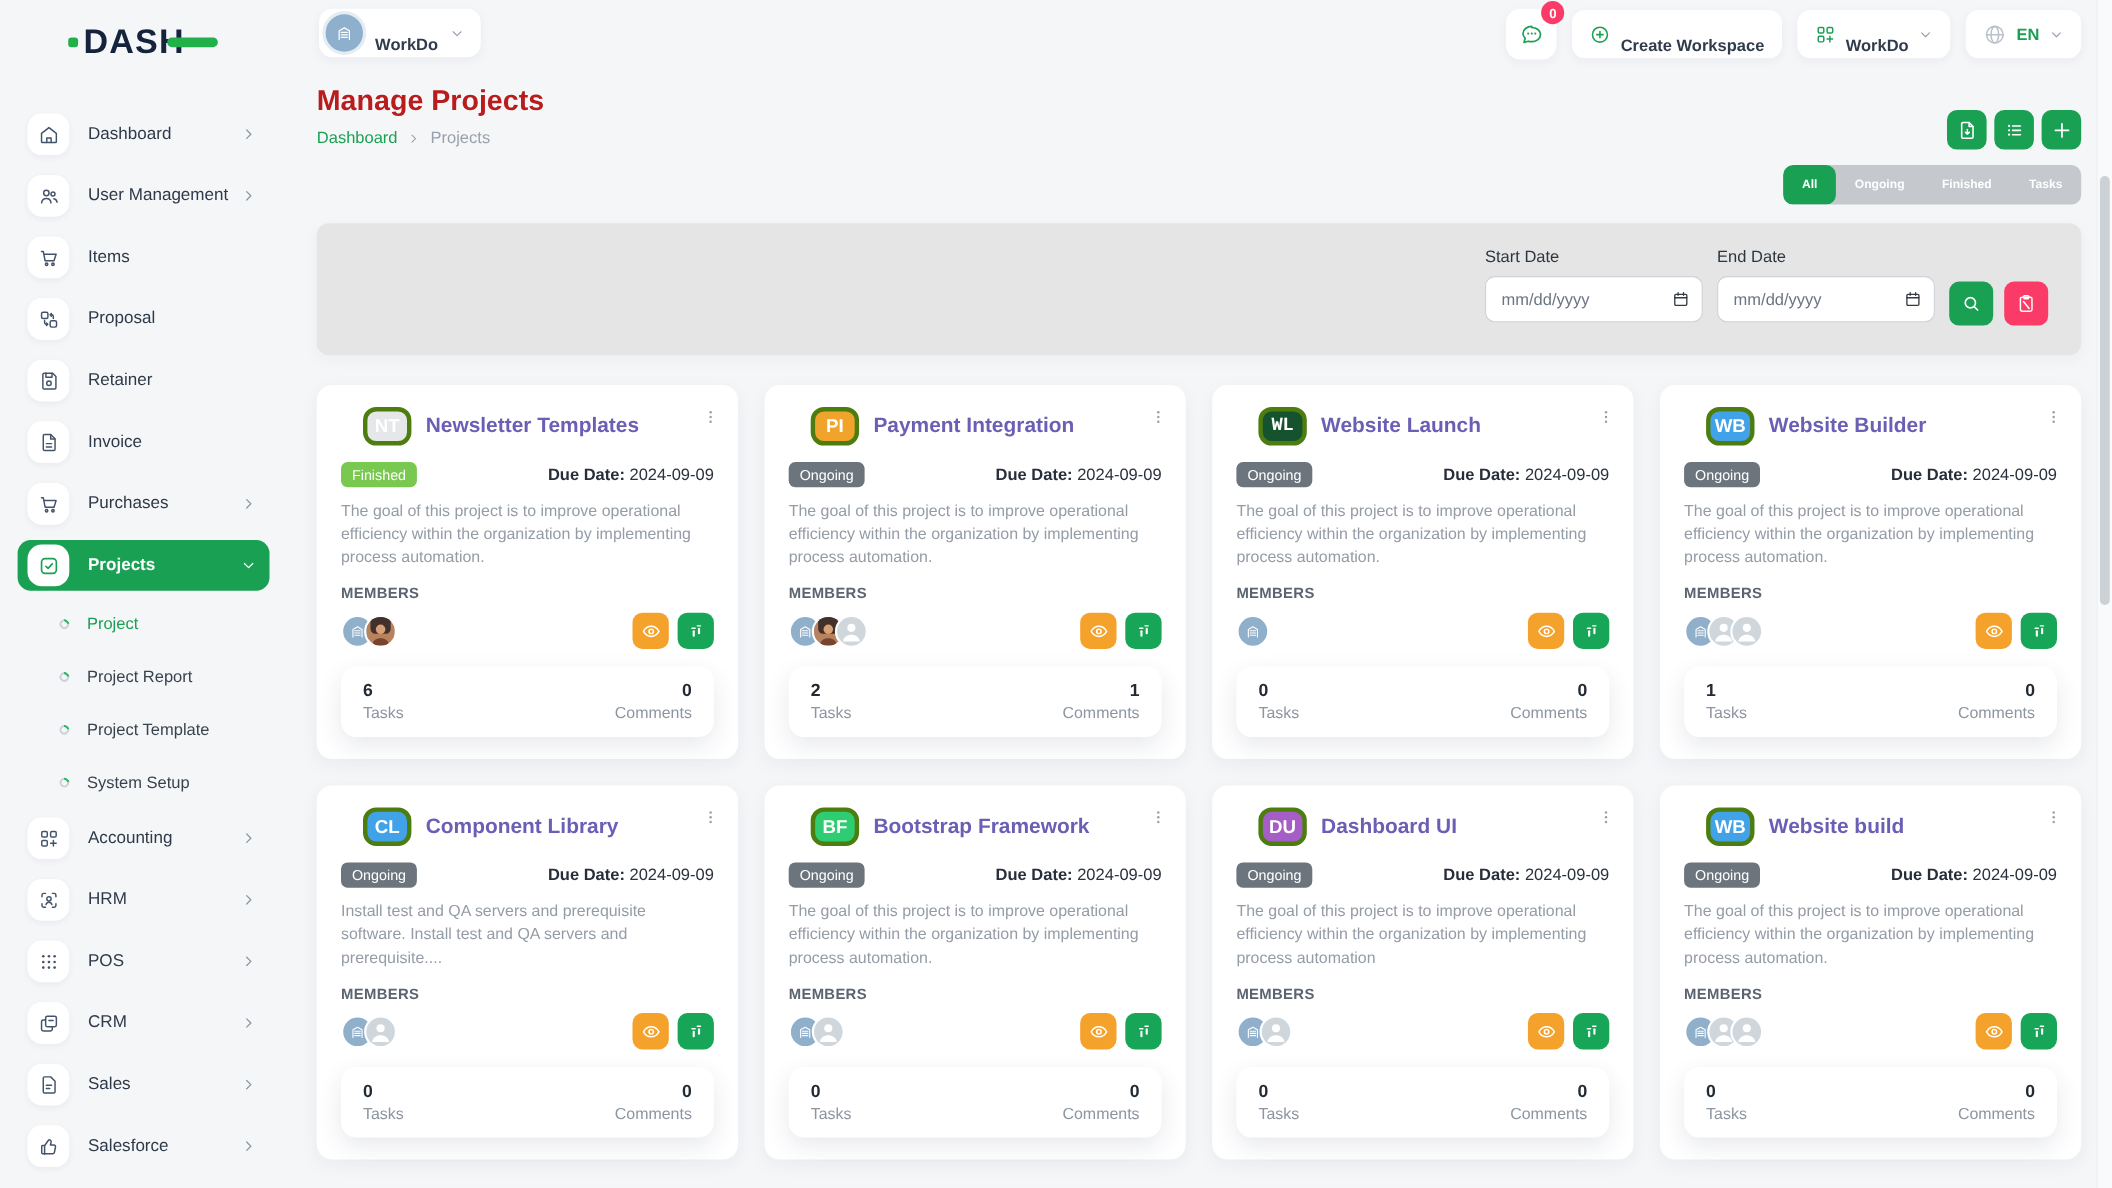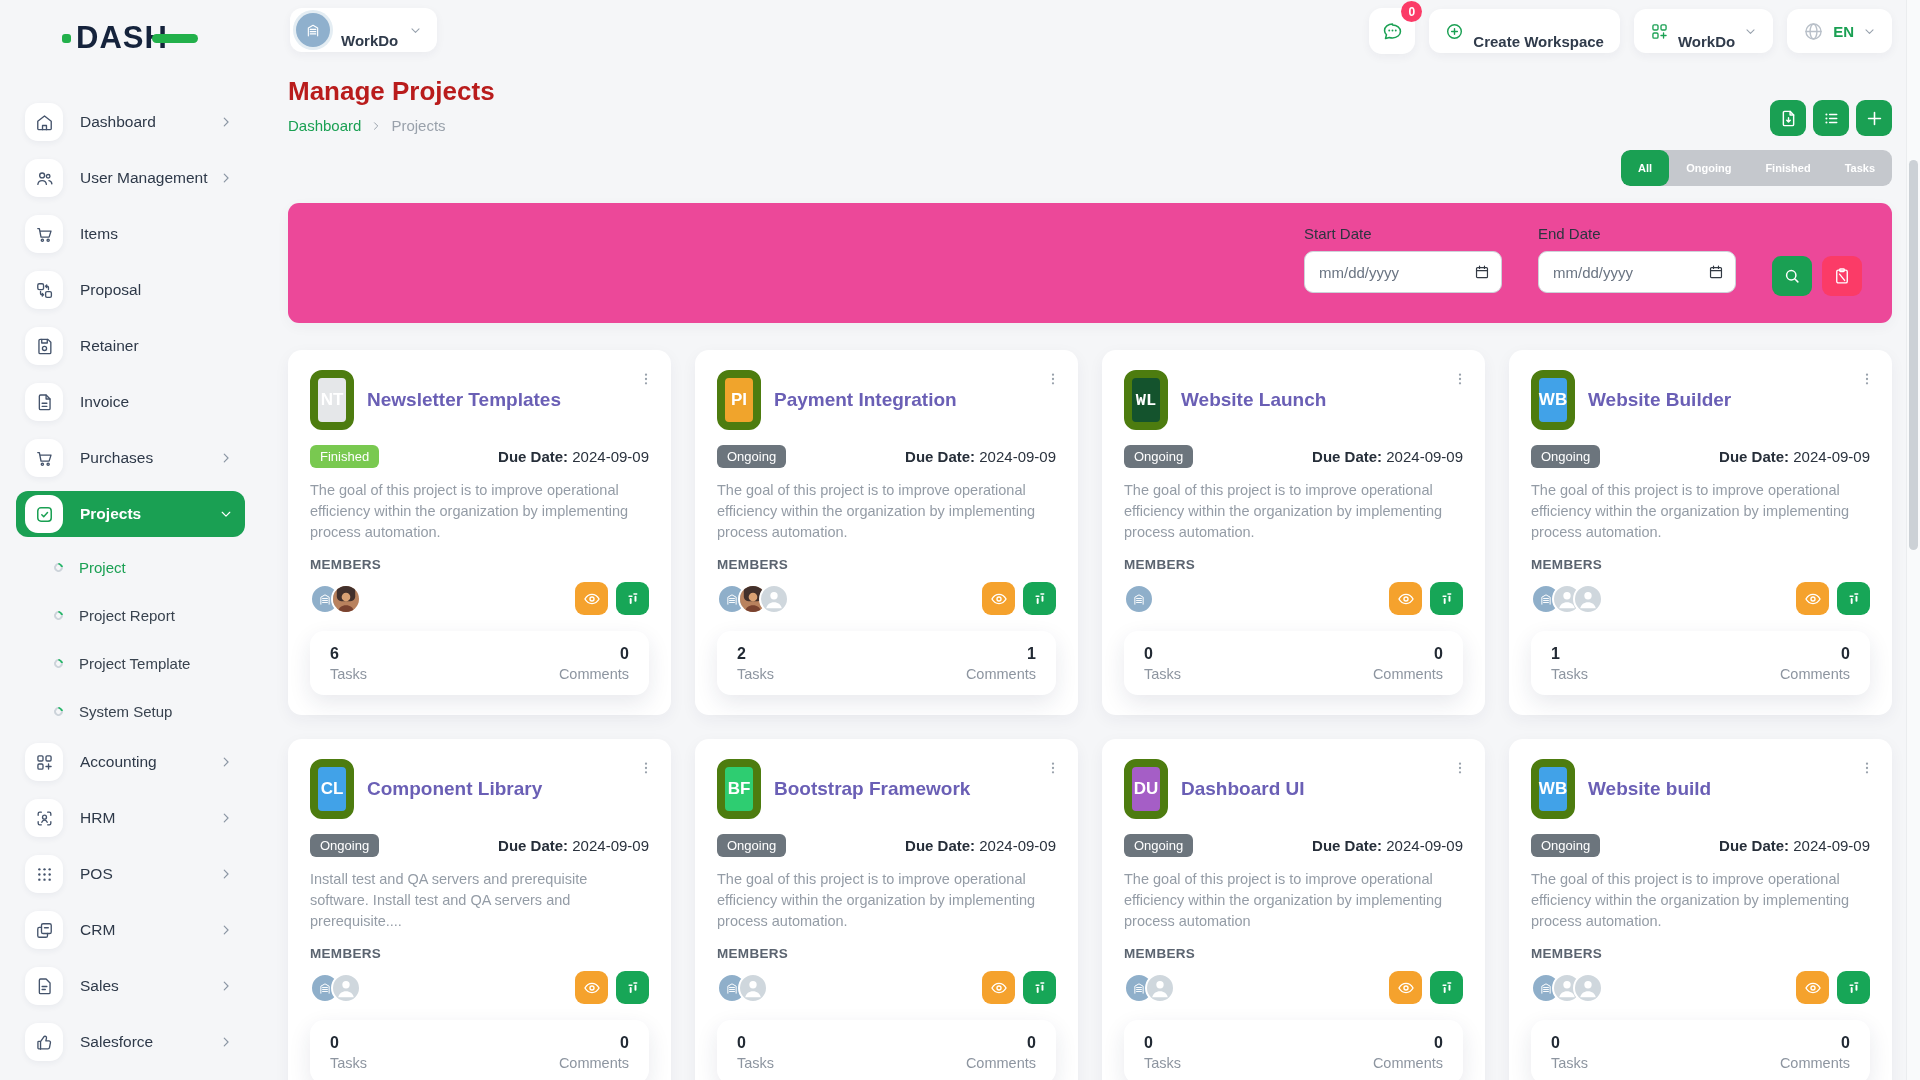--- a/index.html
+++ b/index.html
@@ -57,38 +57,38 @@
   .bc-sep { color:#9aa2ac; display:flex; }
   .bc-sep svg { width:12px; height:12px; }
   .bc-current { color:#99a1ab; }
   .head-actions { position:absolute; top:100px; right:0; display:flex; gap:7px; }
   .sq-btn { width:36px; height:36px; border-radius:9px; background:#1aa053; color:#fff; cursor:pointer; }
   .sq-btn svg { width:19px; height:19px; }
   .tabs { position:absolute; top:150px; right:0; height:36px; background:#c5c8cd; border-radius:9px; display:flex; overflow:hidden; }
   .tab { padding:0 17px; display:flex; align-items:center; color:#fff; font-weight:700; font-size:11px; cursor:pointer; }
   .tab.active { background:#1aa053; border-radius:9px; }
 
-  .filter-panel { margin-top:69px; height:120px; background:#ec4899; border-radius:11px; box-shadow:0 4px 14px rgba(30,40,80,.04); display:flex; justify-content:flex-end; align-items:flex-start; padding:22px 30px 0 30px; gap:36px; }
+  .filter-panel { margin-top:69px; height:120px; background:#e5e5e5; border-radius:11px; box-shadow:0 4px 14px rgba(30,40,80,.04); display:flex; justify-content:flex-end; align-items:flex-start; padding:22px 30px 0 30px; gap:13px; }
   .fgroup { display:flex; flex-direction:column; gap:9px; }
   .flabel { font-size:15px; color:#2c3540; font-weight:500; }
   .input-wrap { position:relative; }
   .date-input { width:198px; height:42px; border:1px solid #cdd2d9; border-radius:9px; padding:0 38px 0 14px; font-size:15px; color:#5a6472; font-family:"Liberation Sans", sans-serif; outline:none; background:#fff; }
   .date-input::placeholder { color:#6b7583; }
   .cal-icon { position:absolute; right:12px; top:13px; width:16px; height:16px; color:#333a44; pointer-events:none; }
   .fbuttons { display:flex; gap:10px; margin-top:31px; }
   .filter-btn { width:40px; height:40px; border-radius:9px; color:#fff; cursor:pointer; border:none; }
   .filter-btn svg { width:18px; height:18px; }
   .btn-search { background:#1aa053; }
   .btn-reset { background:#fb3b67; }
 
   
   .grid { margin-top:27px; display:grid; grid-template-columns:repeat(4,1fr); gap:24px; }
   .card { background:#fff; border-radius:14px; box-shadow:0 5px 16px rgba(30,40,80,.05); padding:20px 22px 20px; position:relative; }
   .card-top { display:flex; align-items:center; gap:13px; }
-  .pavatar { width:44px; height:60px; border-radius:12px; border:8px solid #4d7c0f; color:#fff; font-size:17px; font-weight:600; flex:none; }
+  .pavatar { width:44px; height:35px; border-radius:12px; border:4px solid #4d7c0f; color:#fff; font-size:17px; font-weight:600; flex:none;margin-left:20px; }
   .ptitle { font-size:19px; font-weight:600; color:#6a5fb5; cursor:pointer; }
   .kebab { position:absolute; top:18px; right:14px; color:#98a1ab; cursor:pointer; width:22px; height:22px; }
   .kebab svg { width:16px; height:16px; }
   .meta { display:flex; justify-content:space-between; align-items:center; margin-top:15px; }
   .badge-status { font-size:13px; color:#fff; padding:4px 10px; border-radius:6px; font-weight:500; }
   .badge-status.finished { background:#79c950; }
   .badge-status.ongoing { background:#6c757d; }
   .due { font-size:15px; color:#2a323d; }
   .due .due-label { font-weight:700; color:#262e39; }
   .desc { margin-top:12px; font-size:14.5px; line-height:1.45; color:#949ca6; }

